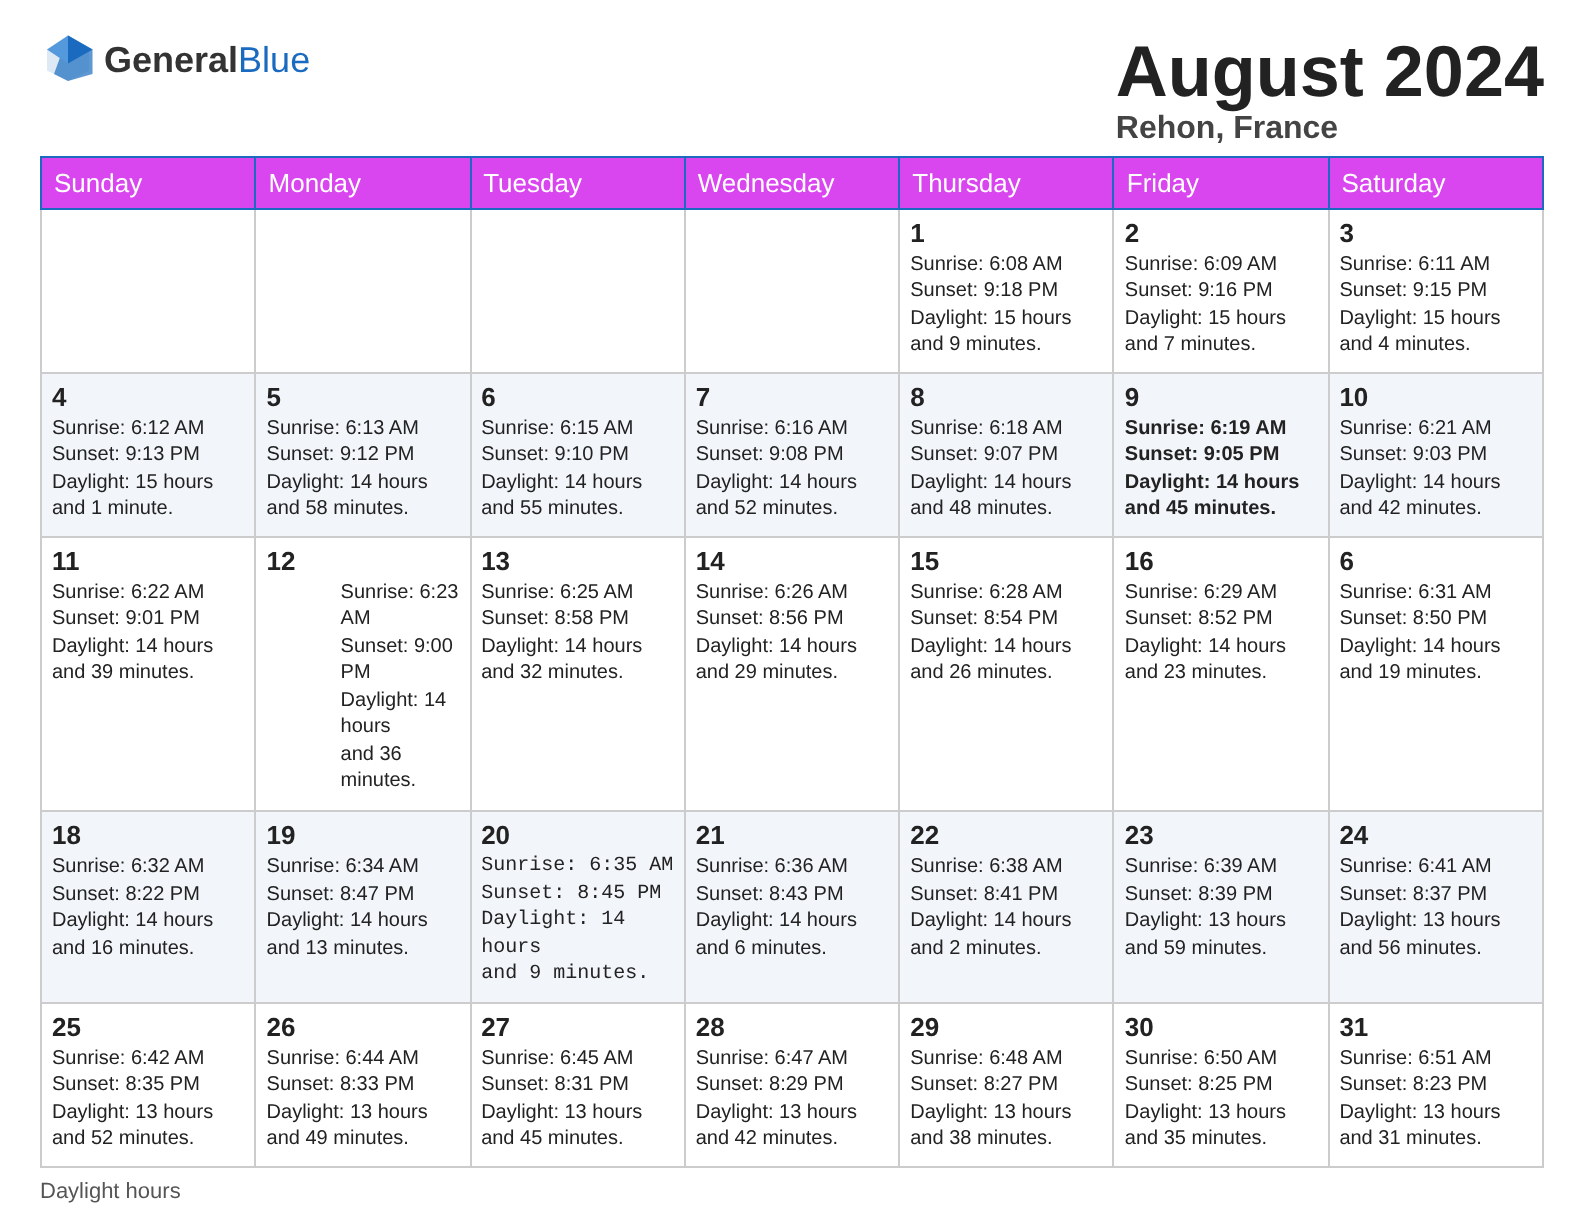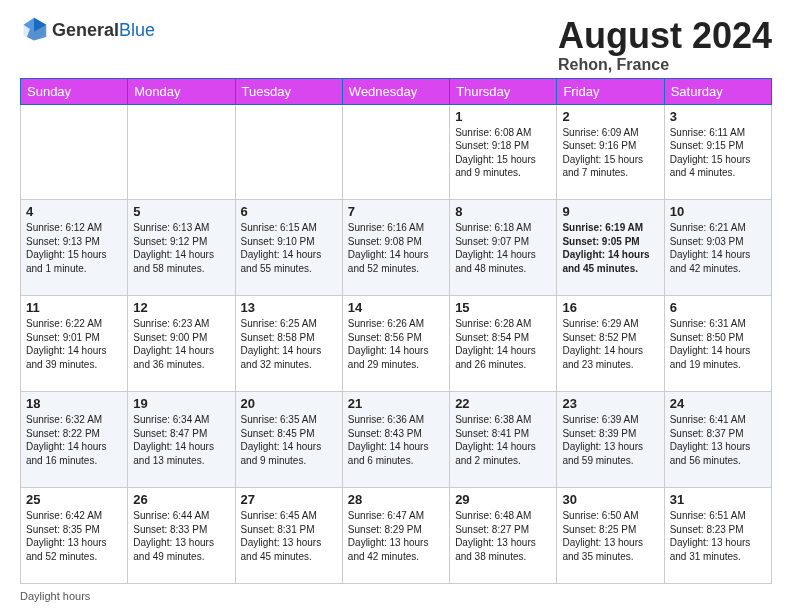--- a/index.html
+++ b/index.html
@@ -212,21 +212,21 @@
         <tr>
           <td>
             <div class="day-number">11</div>
             <div class="day-info" style="white-space: pre-line;">Sunrise: 6:22 AM
 Sunset: 9:01 PM
 Daylight: 14 hours
 and 39 minutes.</div>
           </td>
           <td>
             <div class="day-number">12</div>
-            <div class="day-info" style="white-space: pre-line;">Sunrise: 6:23 AM
+            <div class="day-info" style="white-space: pre-line; margin-left: 37px;">Sunrise: 6:23 AM
 Sunset: 9:00 PM
 Daylight: 14 hours
 and 36 minutes.</div>
           </td>
           <td>
             <div class="day-number">13</div>
             <div class="day-info" style="white-space: pre-line;">Sunrise: 6:25 AM
 Sunset: 8:58 PM
 Daylight: 14 hours
 and 32 minutes.</div>
@@ -270,21 +270,21 @@
           </td>
           <td>
             <div class="day-number">19</div>
             <div class="day-info" style="white-space: pre-line;">Sunrise: 6:34 AM
 Sunset: 8:47 PM
 Daylight: 14 hours
 and 13 minutes.</div>
           </td>
           <td>
             <div class="day-number">20</div>
-            <div class="day-info" style="white-space: pre-line;">Sunrise: 6:35 AM
+            <div class="day-info" style="white-space: pre-line; font-family: Liberation Mono, monospace;">Sunrise: 6:35 AM
 Sunset: 8:45 PM
 Daylight: 14 hours
 and 9 minutes.</div>
           </td>
           <td>
             <div class="day-number">21</div>
             <div class="day-info" style="white-space: pre-line;">Sunrise: 6:36 AM
 Sunset: 8:43 PM
 Daylight: 14 hours
 and 6 minutes.</div>

